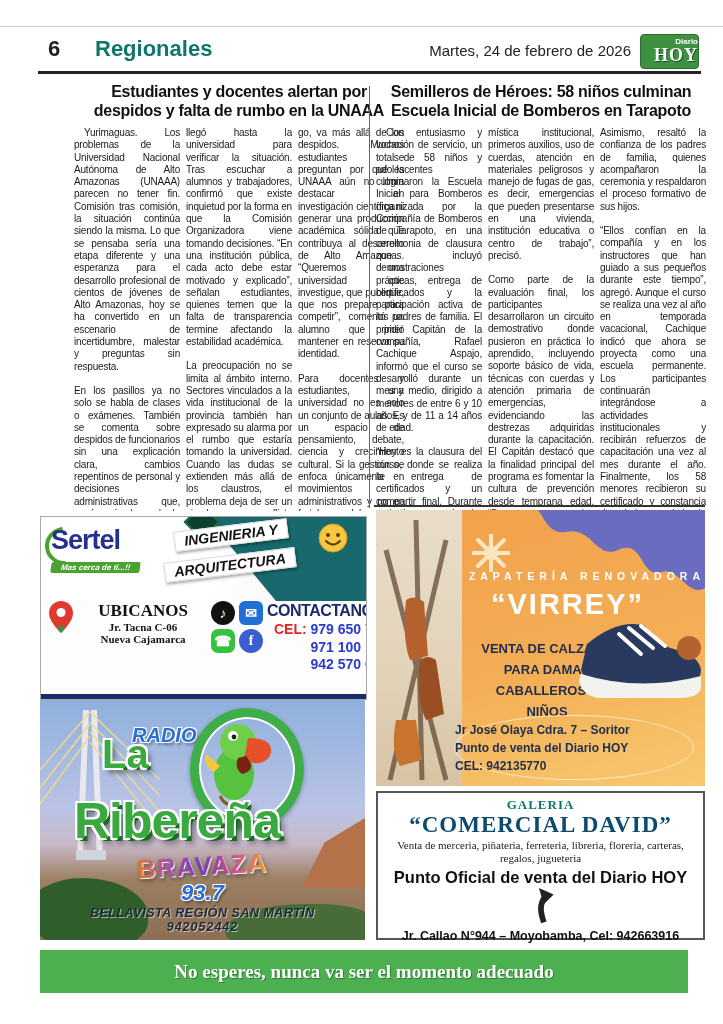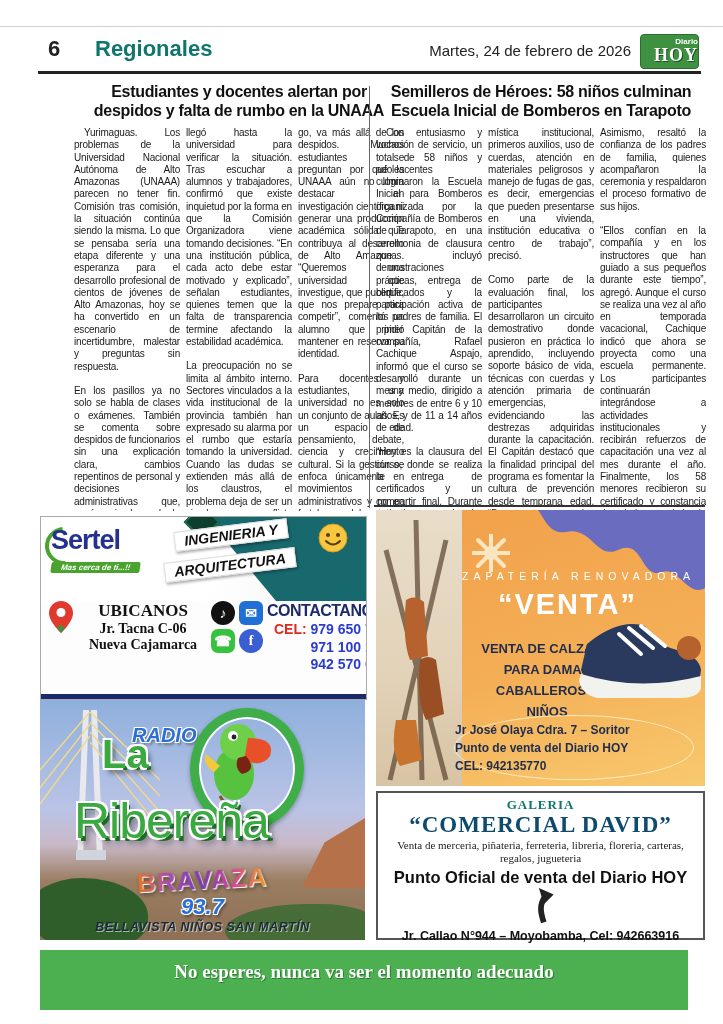--- a/index.html
+++ b/index.html
@@ -44,21 +44,21 @@
   .svc{position:absolute;background:#fff;border:1px solid #ddd;box-shadow:1px 2px 3px rgba(0,0,0,.35);
        font-weight:bold;font-style:italic;font-size:14px;padding:1px 9px;color:#111;white-space:nowrap;}
   .svc1{right:78px;top:8px;transform:rotate(-7deg);}
   .svc2{right:70px;top:38px;transform:rotate(-7deg);}
   .smiley{position:absolute;right:18px;top:6px;width:30px;height:30px;}
   .sertel-contact{position:relative;height:92px;background:#fdfdfd;display:flex;align-items:flex-start;}
   .pin{width:24px;height:32px;margin:0 6px 0 8px;flex:none;}
   .ubicanos{font-family:"Liberation Serif",serif;font-weight:bold;color:#111;text-align:center;
             line-height:1.15;flex:none;width:128px;}
   .ubicanos .u1{font-size:17px;}
-  .ubicanos .u2{font-size:14px;}
+  .ubicanos .u2{font-size:11px;}
   .socials{flex:none;width:56px;display:grid;grid-template-columns:24px 24px;gap:4px;margin-left:4px;}
   .sicon{width:24px;height:24px;border-radius:6px;color:#fff;font-size:14px;line-height:24px;text-align:center;font-weight:bold;}
   .si-tiktok{background:#111;border-radius:50%;}
   .si-outlook{background:#1f6fd4;}
   .si-whatsapp{background:#35c33f;border-radius:7px;}
   .si-facebook{background:#3b5fd0;border-radius:50%;font-family:"Liberation Serif",serif;}
   .contactanos{flex:1;text-align:right;padding-right:8px;line-height:1.25;}
   .contact-label{font-size:16px;font-weight:bold;color:#1c2a6b;letter-spacing:-0.5px;}
   .phone-line{font-size:14px;font-weight:bold;color:#2b3bd0;}
   .cel-label{color:#e02a20;}
@@ -70,21 +70,21 @@
                clip-path:polygon(30% 100%,100% 100%,100% 0,55% 35%);}
   .radio-bush{position:absolute;left:-12px;bottom:-8px;width:120px;height:70px;background:#2f5e2a;
               border-radius:50% 60% 40% 50%;}
   .radio-bush2{position:absolute;right:-10px;bottom:-14px;width:150px;height:50px;background:#3b6b33;
                border-radius:60% 40% 50% 50%;opacity:.85;}
   .radio-bridge{position:absolute;left:0;top:0;}
   .radio-word{position:absolute;left:92px;top:24px;font-size:20px;font-weight:bold;font-style:italic;
               color:#2a6fd4;text-shadow:-1px -1px 0 #fff,1px -1px 0 #fff,-1px 1px 0 #fff,1px 1px 0 #fff,2px 3px 3px rgba(0,0,0,.4);}
   .radio-la{position:absolute;left:62px;top:32px;font-size:40px;font-weight:bold;color:#3aa93f;
             text-shadow:-2px -2px 0 #fff,2px -2px 0 #fff,-2px 2px 0 #fff,2px 2px 0 #1c6b22,4px 5px 5px rgba(0,0,0,.45);}
-  .radio-name{position:absolute;left:34px;top:92px;font-size:50px;font-weight:normal;color:#3aa93f;letter-spacing:-1px;
+  .radio-name{position:absolute;left:34px;top:92px;font-size:50px;font-weight:bold;color:#3aa93f;letter-spacing:-1px;
               text-shadow:-2px -2px 0 #fff,2px -2px 0 #fff,-2px 2px 0 #fff,3px 3px 0 #1c6b22,5px 6px 6px rgba(0,0,0,.45);}
   .parrot-ring{position:absolute;left:150px;top:8px;width:96px;height:104px;border:9px solid #3fae49;
                border-radius:50%;box-shadow:0 2px 4px rgba(0,0,0,.3), inset 0 0 0 2px #fff;}
   .radio-lower{position:absolute;left:0;bottom:6px;width:100%;text-align:center;}
   .bravaza{font-size:26px;font-weight:bold;letter-spacing:1px;transform:rotate(-3deg);display:inline-block;
            background:linear-gradient(90deg,#e87820,#a84ab8,#7a3bb0,#d84898,#e8a020);
            -webkit-background-clip:text;background-clip:text;color:transparent;
            filter:drop-shadow(1px 1px 0 #fff) drop-shadow(1px 2px 2px rgba(0,0,0,.4));}
   .freq{font-size:22px;font-weight:bold;font-style:italic;color:#2a6fd4;margin-top:-2px;
         text-shadow:-1px -1px 0 #fff,1px -1px 0 #fff,-1px 1px 0 #fff,1px 1px 0 #fff,2px 3px 3px rgba(0,0,0,.4);}
@@ -92,41 +92,41 @@
              text-shadow:1px 1px 0 rgba(255,255,255,.55);}
   .radio-phone{font-size:12.5px;font-weight:bold;font-style:italic;color:#1a2a3a;letter-spacing:1px;
              text-shadow:1px 1px 0 rgba(255,255,255,.55);}
   
   .ad-virrey{position:absolute;left:376px;top:510px;width:329px;height:276px;overflow:hidden;
              background:linear-gradient(165deg,#f1a04a 0%,#f4ae55 55%,#f8c96f 100%);}
   .virrey-photo{position:absolute;left:0;top:0;width:86px;height:276px;
                 background:linear-gradient(180deg,#e9ddc9 0%,#e2d2b8 60%,#d8c3a4 100%);overflow:hidden;}
   .virrey-blob{position:absolute;right:0;top:0;}
   .starburst{position:absolute;left:96px;top:24px;}
-  .virrey-cat{position:absolute;left:86px;top:60px;width:243px;text-align:left;color:#fff;
-              font-size:10.5px;letter-spacing:5px;font-weight:normal;}
+  .virrey-cat{position:absolute;left:86px;top:60px;width:243px;text-align:right;color:#fff;
+              font-size:10.5px;letter-spacing:5px;font-weight:bold;}
   .virrey-name{position:absolute;left:70px;top:78px;width:243px;text-align:center;color:#fff;
                font-size:29px;font-weight:bold;letter-spacing:2px;}
   .virrey-offer{position:absolute;left:92px;top:128px;width:158px;text-align:center;color:#1e2c4e;
                 font-size:13px;font-weight:bold;line-height:21px;}
   .sneakers{position:absolute;right:-4px;top:104px;}
   .virrey-ellipse{position:absolute;left:78px;bottom:6px;width:238px;padding:5px 0 4px;
                   border:1px solid rgba(252,238,200,.9);border-radius:50%;
                   text-align:left;color:#1e2c4e;font-size:12px;font-weight:bold;line-height:18px;}
   
   .ad-david{position:absolute;left:376px;top:791px;width:329px;height:149px;background:#fff;
             border:2px solid #555;box-sizing:border-box;text-align:center;font-family:"Liberation Serif",serif;}
   .david-galeria{font-size:13px;font-weight:bold;margin-top:4px;letter-spacing:1px;color:#0f766e;}
   .david-name{font-size:23px;font-weight:bold;letter-spacing:1px;color:#0c4a6e;line-height:1.05;}
   .david-items{font-size:11px;color:#222;line-height:13px;margin-top:2px;}
   .david-punto{font-family:"Liberation Sans",sans-serif;font-size:16.5px;font-weight:bold;color:#111;margin-top:3px;}
   .david-arrow{height:36px;margin-top:1px;}
   .david-address{font-family:"Liberation Sans",sans-serif;font-size:12.5px;font-weight:bold;color:#111;margin-top:1px;}
   
-  .footer-banner{position:absolute;left:40px;top:950px;width:648px;height:60px;background:#4caf50;
+  .footer-banner{position:absolute;left:40px;top:950px;width:648px;height:43px;background:#4caf50;
                  color:#fff;font-family:"Liberation Serif",serif;font-weight:bold;font-size:19px;
                  text-align:center;line-height:44px;text-shadow:1px 1px 0 #2d7a33;}
 </style>
 </head>
 <body>
 
 <div class="page">
 
   <div class="top-hairline"></div>
 
@@ -251,21 +251,22 @@
       <path d="M48 22 Q76 22 70 40 Q62 52 44 44 Z" fill="#e8502a"></path>
       <path d="M46 40 Q58 54 42 58 Q34 52 38 42 Z" fill="#7a2214"></path>
       <path d="M14 56 Q2 48 6 38 L20 50 Z" fill="#f2c93c"></path>
       <path d="M20 80 Q26 92 36 88" stroke="#7a5a28" stroke-width="3" fill="none"></path>
     </svg>
     <div class="radio-la">La</div>
     <div class="radio-name">Ribereña</div>
     <div class="radio-lower">
       <div class="bravaza">BRAVAZA</div>
       <div class="freq">93.7</div>
-      <div class="radio-loc">BELLAVISTA NIÑOS SAN MARTÍN</div>
+      <div class="radio-loc">BELLAVISTA REGIÓN SAN MARTÍN</div>
+      <div class="radio-phone">942052442</div>
     </div>
   </div>
 
   <div class="ad-virrey">
     <div class="virrey-photo">
       <svg width="86" height="276" viewBox="0 0 86 276">
         <path d="M10 40 L70 270 M70 30 L14 270 M40 10 L46 270" stroke="#5a4430" stroke-width="5" opacity=".7"></path>
         <path d="M30 90 Q26 130 34 150 L52 146 Q50 120 48 92 Q38 84 30 90 Z" fill="#b5622f"></path>
         <path d="M44 150 Q40 190 50 210 L68 204 Q64 176 60 150 Q52 144 44 150 Z" fill="#9a4e24"></path>
         <path d="M20 210 Q14 240 24 256 L46 250 Q42 228 40 210 Z" fill="#c8742f"></path>
@@ -274,21 +275,21 @@
     <svg class="virrey-blob" width="185" height="92" viewBox="0 0 185 92">
       <path d="M18 0 H185 V78 C168 88 158 56 142 62 C120 70 124 28 98 40 C76 50 72 16 46 22 C30 25 24 8 18 0 Z" fill="#6a6cc0"></path>
     </svg>
     <svg class="starburst" width="38" height="38" viewBox="0 0 38 38">
       <g stroke="#f8e7c0" stroke-width="4" stroke-linecap="round">
         <path d="M19 1 V37 M1 19 H37 M6 6 L32 32 M32 6 L6 32"></path>
       </g>
       <circle cx="19" cy="19" r="7" fill="#f8e7c0"></circle>
     </svg>
     <div class="virrey-cat">ZAPATERÍA RENOVADORA</div>
-    <div class="virrey-name">“VENTA”</div>
+    <div class="virrey-name">“VIRREY”</div>
     <div class="virrey-offer">
       <div>VENTA DE CALZADO</div>
       <div>PARA DAMAS</div>
       <div>CABALLEROS Y</div>
       <div>NIÑOS</div>
     </div>
     <svg class="sneakers" width="160" height="96" viewBox="0 0 160 96">
       <path d="M38 30 Q70 4 96 12 Q104 30 128 36 Q150 42 152 56 L150 70 Q100 78 60 74 Q36 70 32 56 Z" fill="#2a3a5e"></path>
       <path d="M32 60 Q90 78 152 62 L152 74 Q150 84 130 84 L48 84 Q32 80 30 66 Z" fill="#f2f2ee"></path>
       <path d="M70 20 L92 40 M80 14 L104 34 M92 12 L116 32" stroke="#fff" stroke-width="4" stroke-linecap="round"></path>

